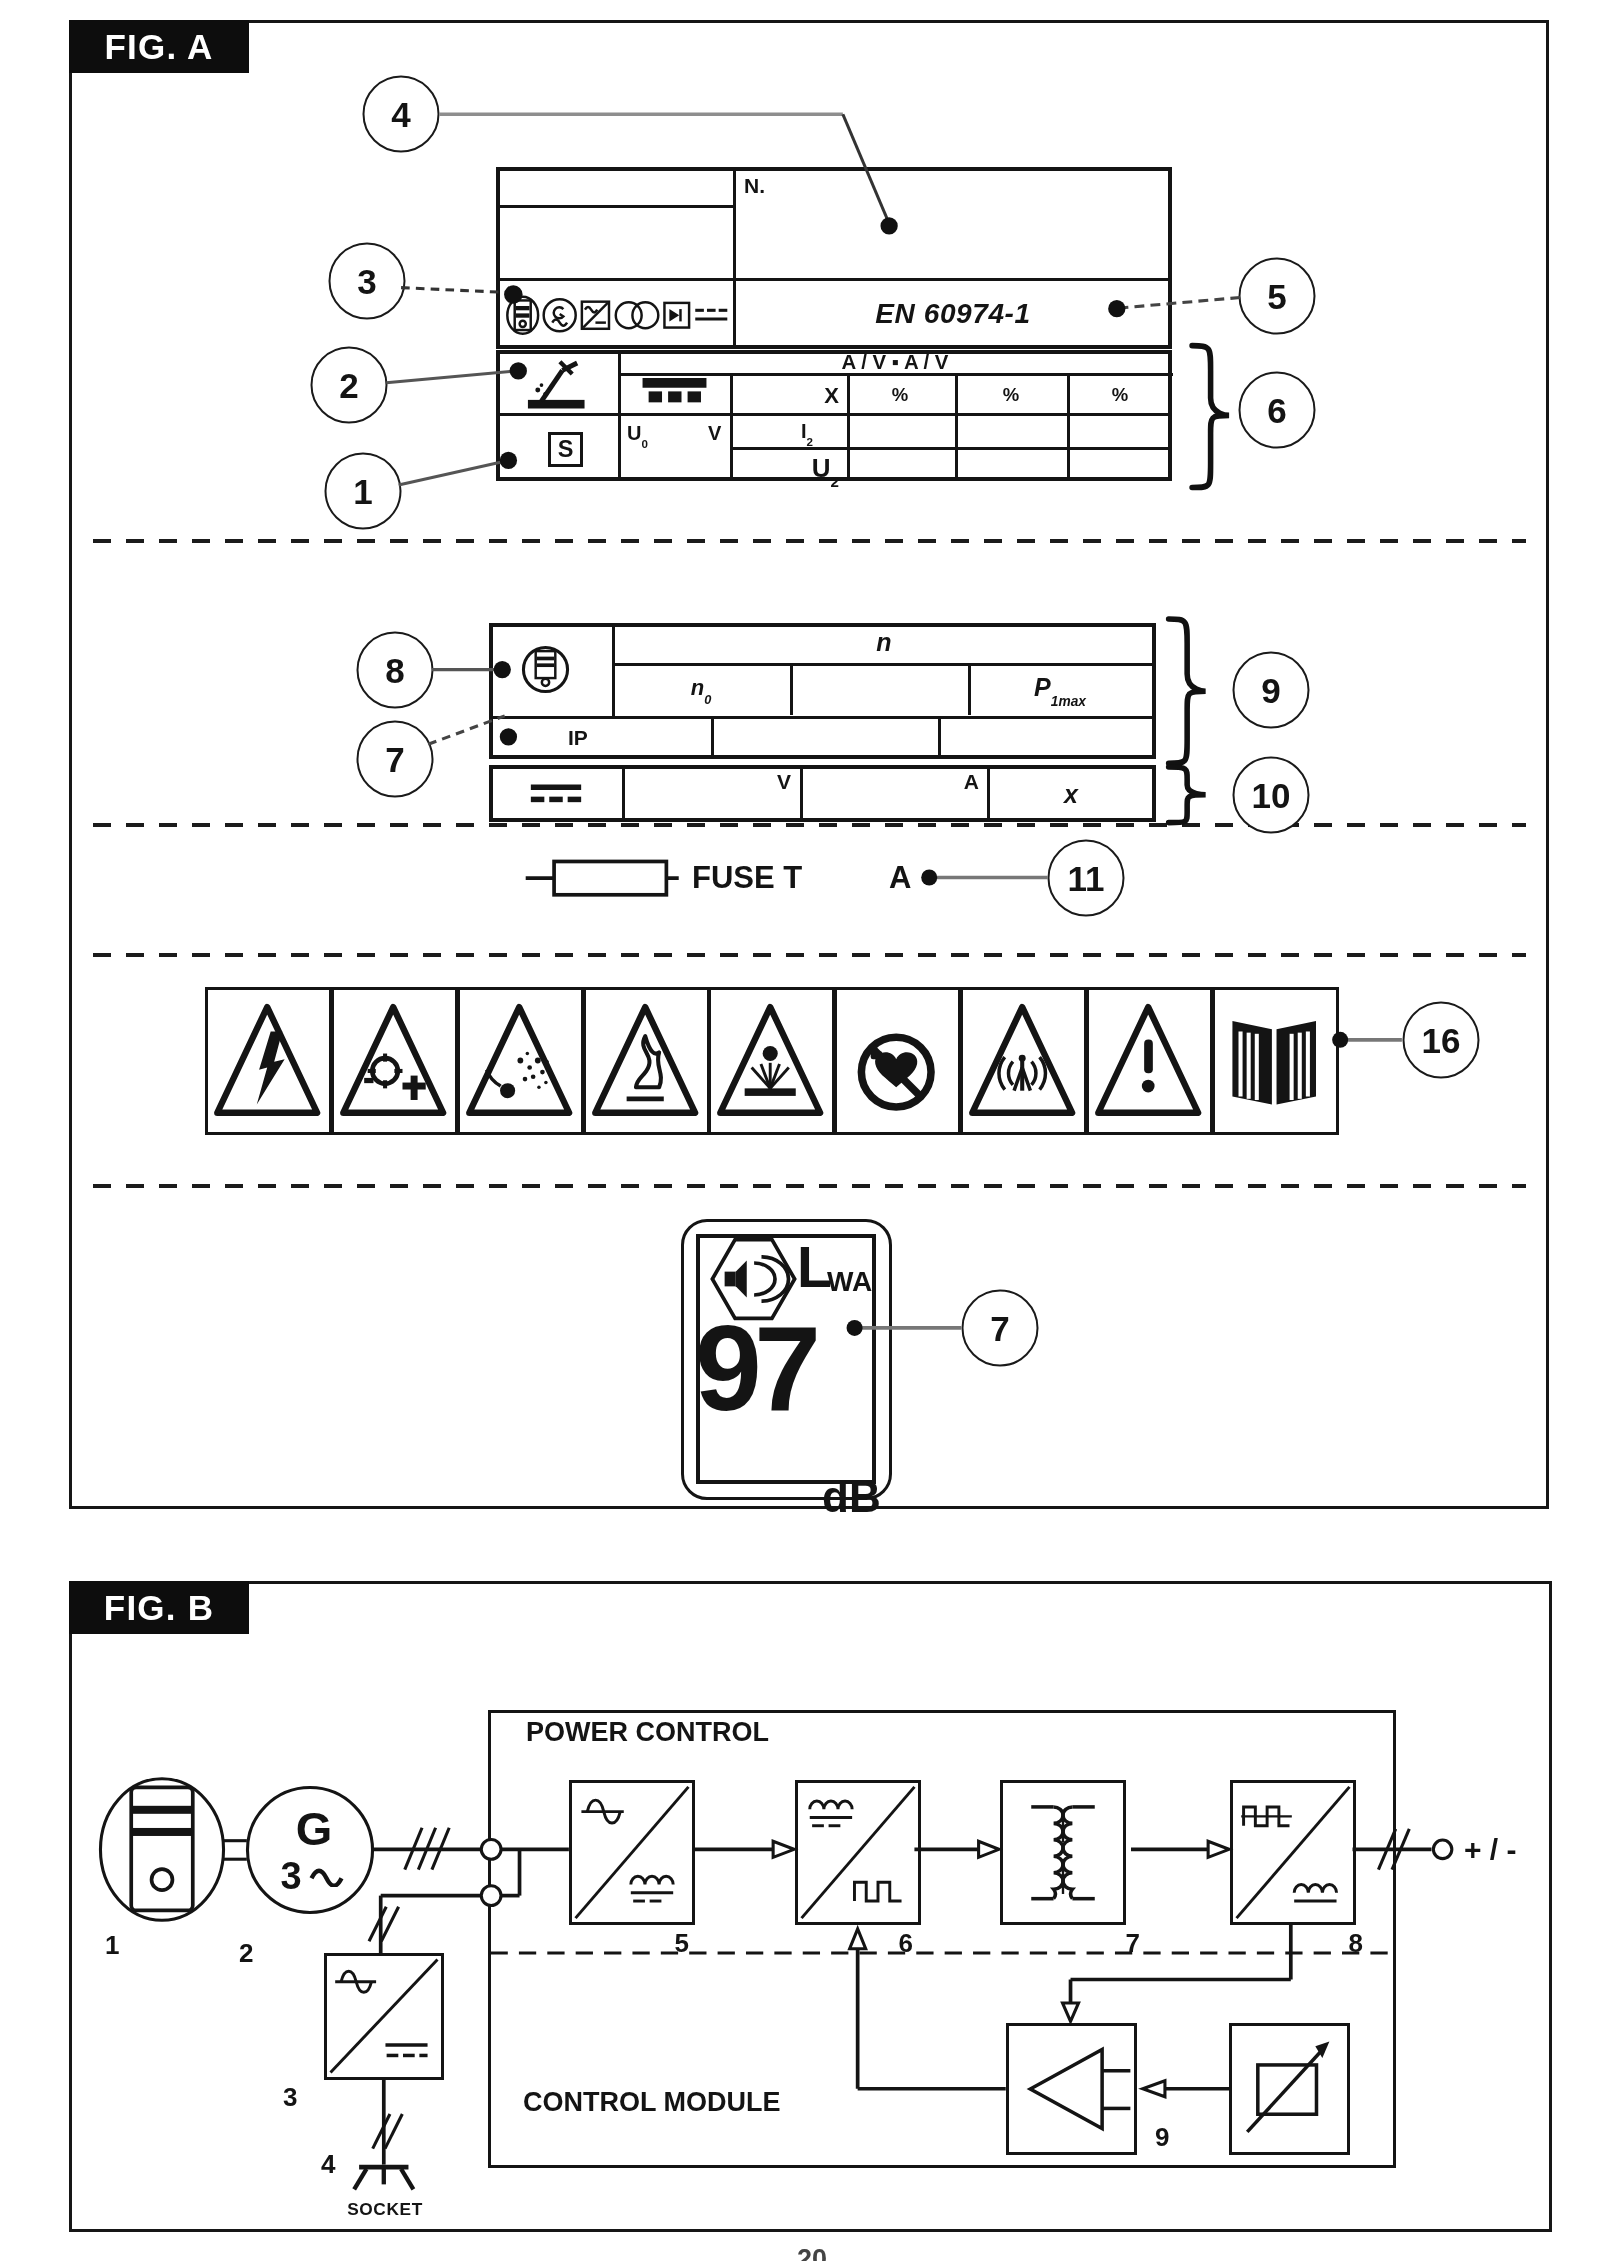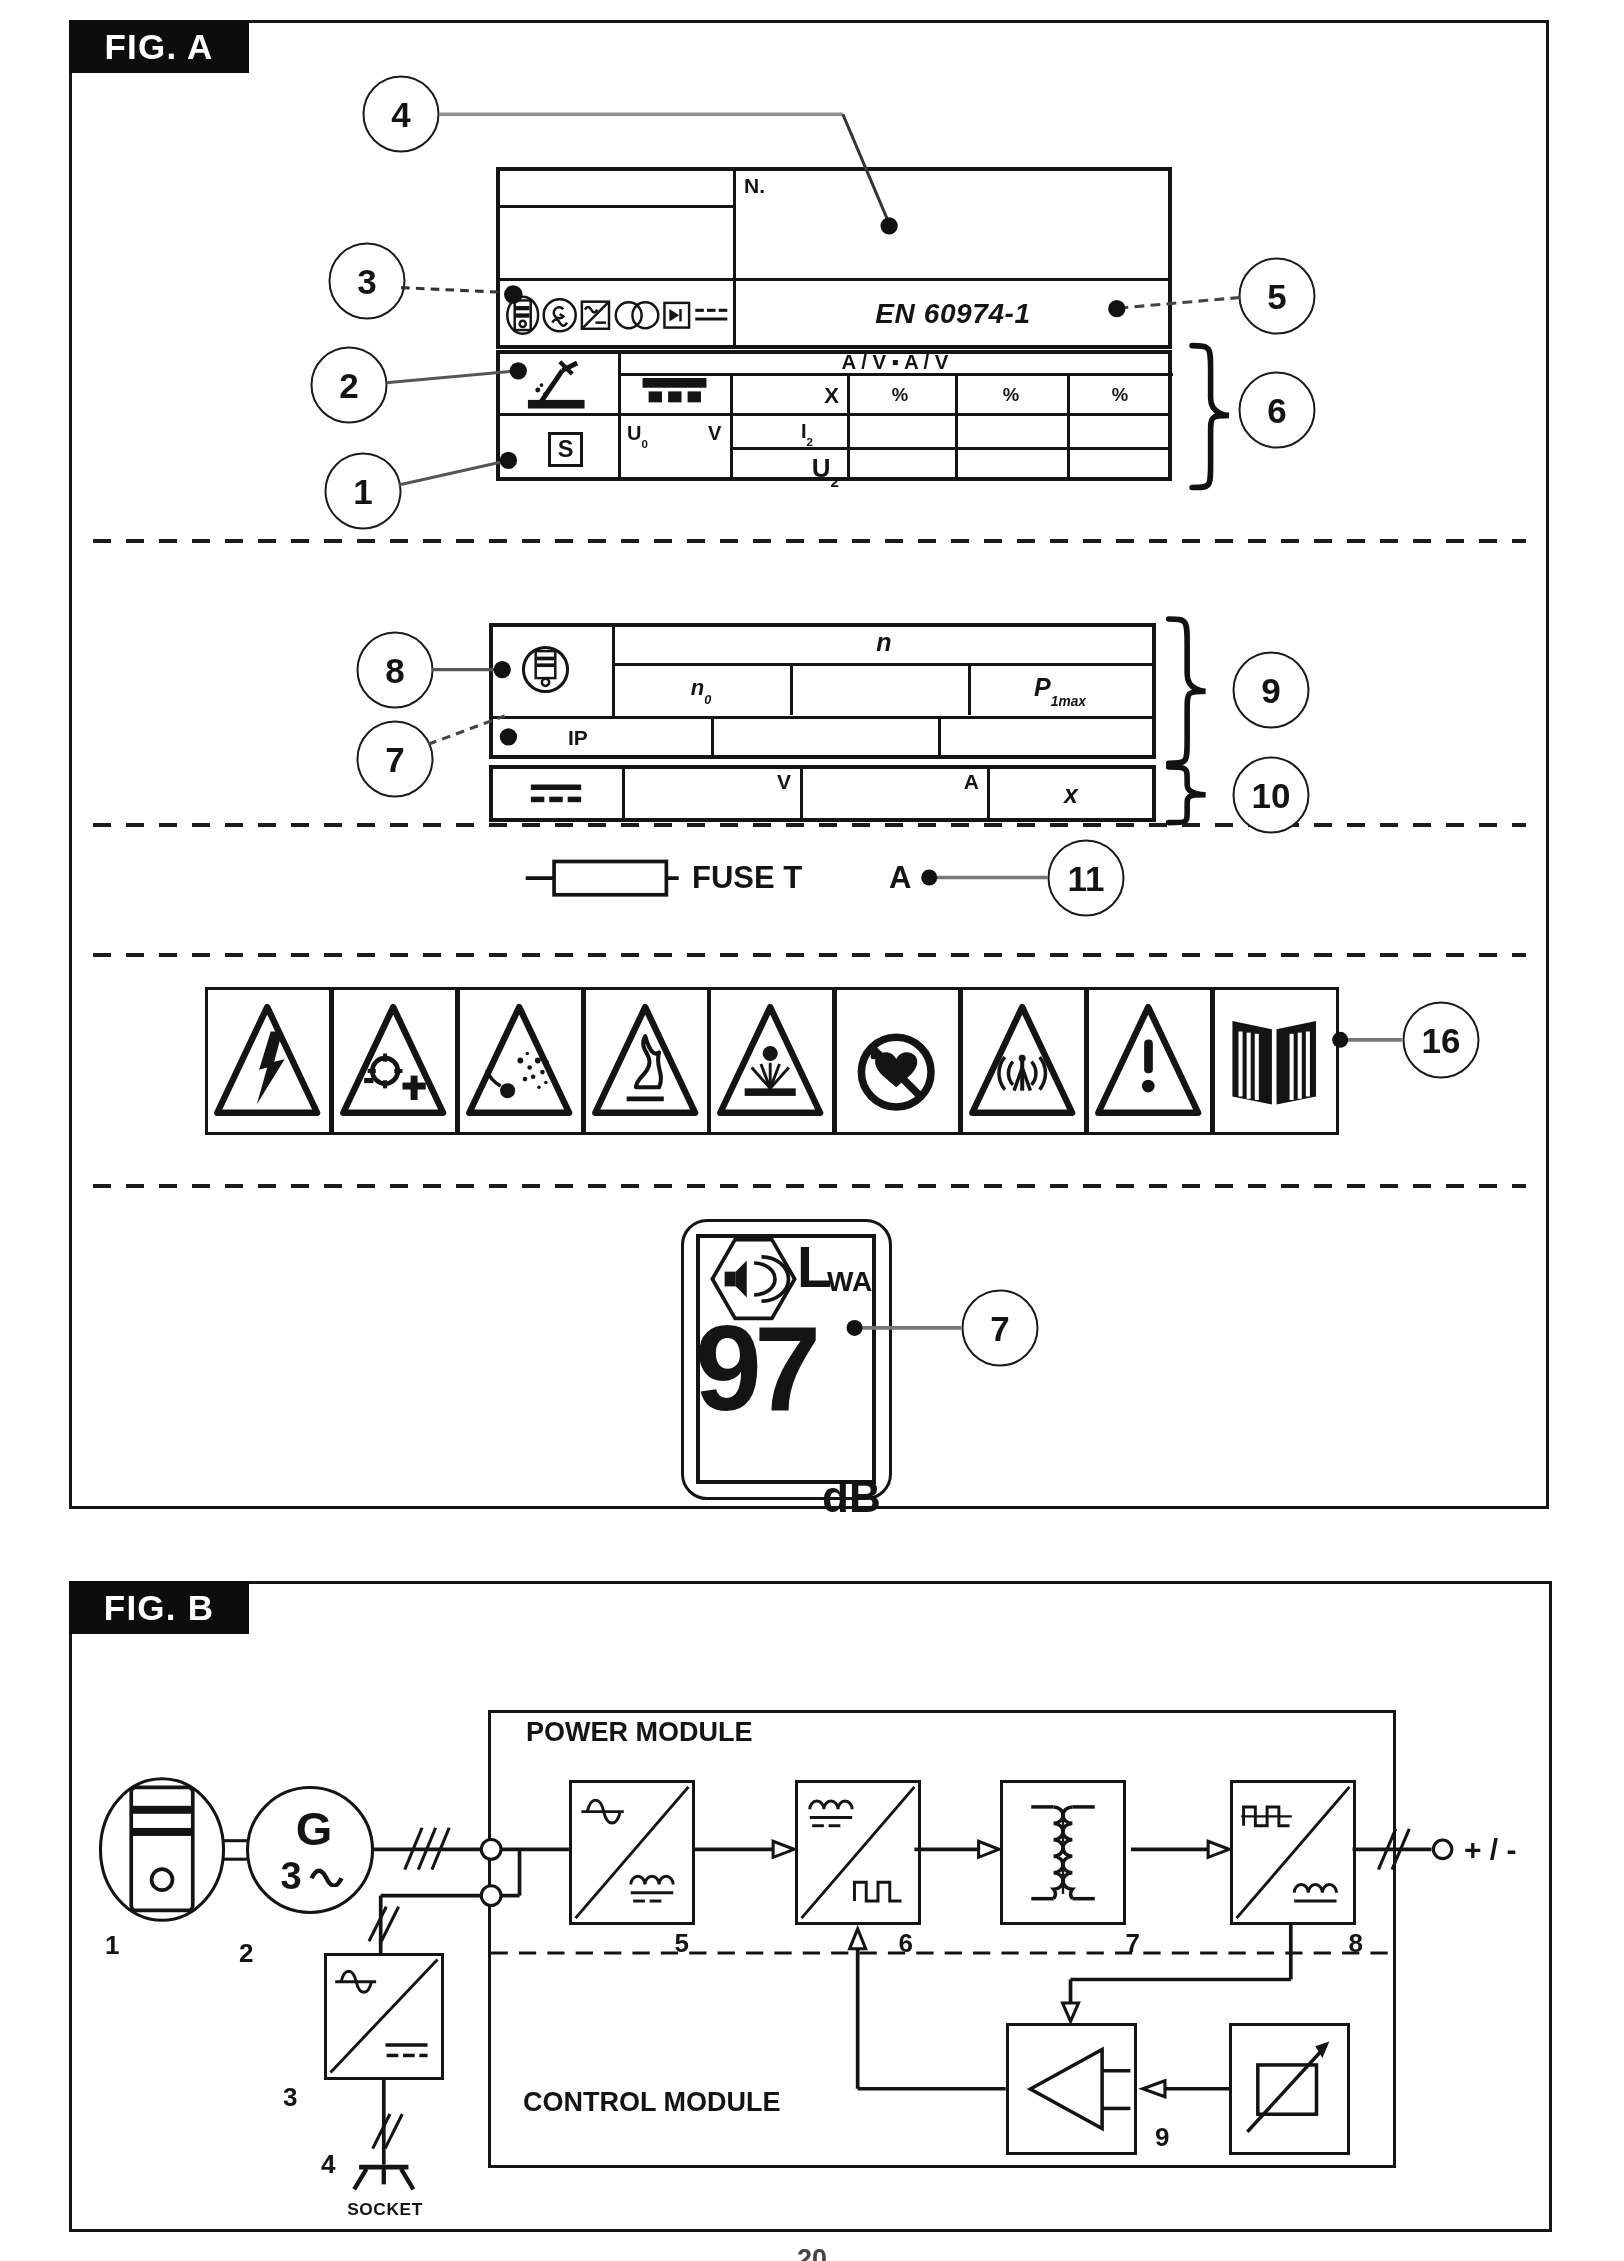--- a/index.html
+++ b/index.html
@@ -327,21 +327,21 @@
   <div class="callout" style="left:1000px;top:1328px;">
       <span>7</span>
     </div>
 
   <div class="panel" style="left:69px;top:1581px;width:1483px;height:651px;"></div>
   <div class="figtag" style="left:69px;top:1581px;width:180px;height:53px;">
     <span>FIG. B</span>
   </div>
 
   <div class="box5" style="left:488px;top:1710px;width:908px;height:458px;background:transparent;"></div>
-  <div class="t" style="left:526px;top:1717px;font-size:27px;">POWER MODULE</div>
+  <div class="t" style="left:526px;top:1717px;font-size:27px;">POWER CONTROL</div>
   <div class="t" style="left:523px;top:2087px;font-size:27px;">CONTROL MODULE</div>
 
   <div class="blk" style="left:569px;top:1780px;">
     <svg width="120" height="139" viewBox="0 0 204 235">
       <line x1="6" y1="229" x2="198" y2="6" stroke="#141414" stroke-width="5"></line>
       <line x1="16" y1="48" x2="88" y2="48" stroke="#141414" stroke-width="5"></line>
       <path d="M26,48 c6,-26 22,-26 28,0 c6,26 22,26 28,0" fill="none" stroke="#141414" stroke-width="5"></path>
       <path d="M100,172 a12,14 0 0 1 24,0 a12,14 0 0 1 24,0 a12,14 0 0 1 24,0" fill="none" stroke="#141414" stroke-width="5"></path>
       <line x1="100" y1="186" x2="172" y2="186" stroke="#141414" stroke-width="5"></line>
       <line x1="104" y1="200" x2="124" y2="200" stroke="#141414" stroke-width="5"></line>

